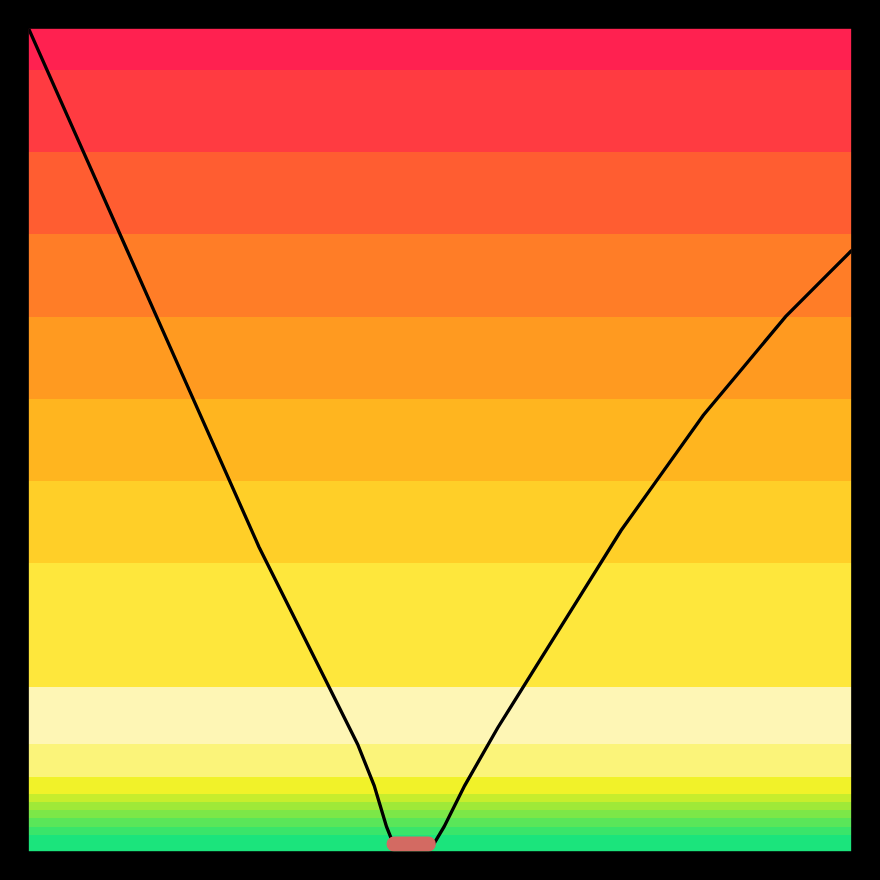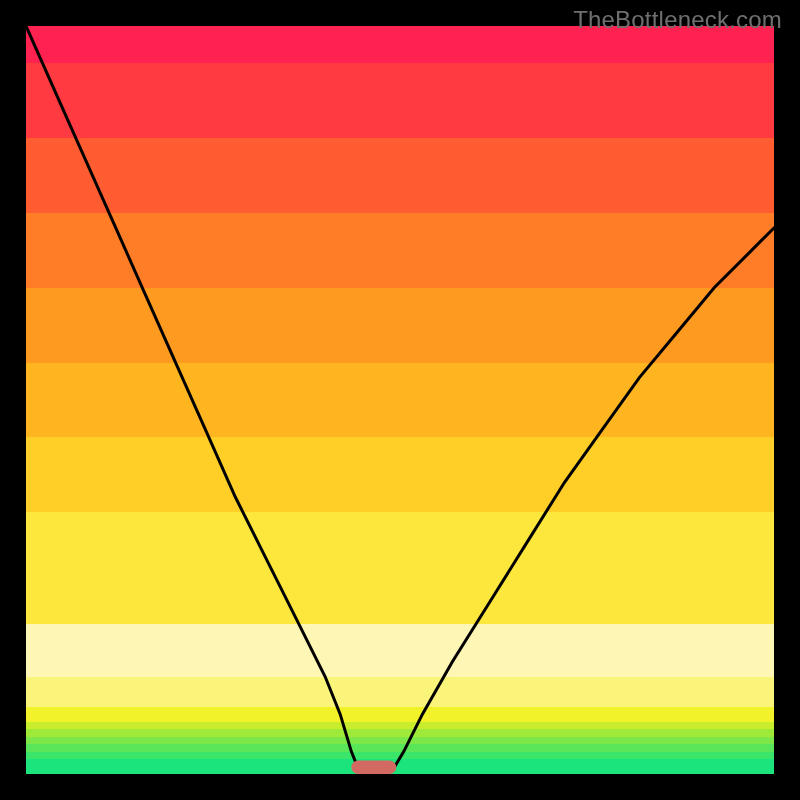--- a/index.html
+++ b/index.html
@@ -88,14 +88,13 @@
       <g id="curves">
           <path d="M0.00 0.00 L29.92 67.32 L59.84 134.64 L89.76 201.96 L119.68 269.28 L149.60 336.60 L179.52 403.92 L209.44 471.24 L239.36 531.08 L269.28 590.92 L299.20 650.76 L314.16 688.16 L325.38 725.56 L332.86 744.26" fill="none" stroke="#000" stroke-width="3" stroke-linecap="round"></path>
           <path d="M366.52 744.26 L377.74 725.56 L396.44 688.16 L426.36 635.80 L463.76 575.96 L501.16 516.12 L538.56 456.28 L575.96 403.92 L613.36 351.56 L650.76 306.68 L688.16 261.80 L725.56 224.40 L748.00 201.96" fill="none" stroke="#000" stroke-width="3" stroke-linecap="round"></path>
         </g>
       <g id="marker">
           <rect x="325.38" y="734.54" width="44.88" height="13.46" rx="6.73" fill="#d36a62"></rect>
         </g>
     </svg>
   </div>
 
-  <div class="watermark">TheBottleneck.com</div>
 </div>
 
 </body></html>

